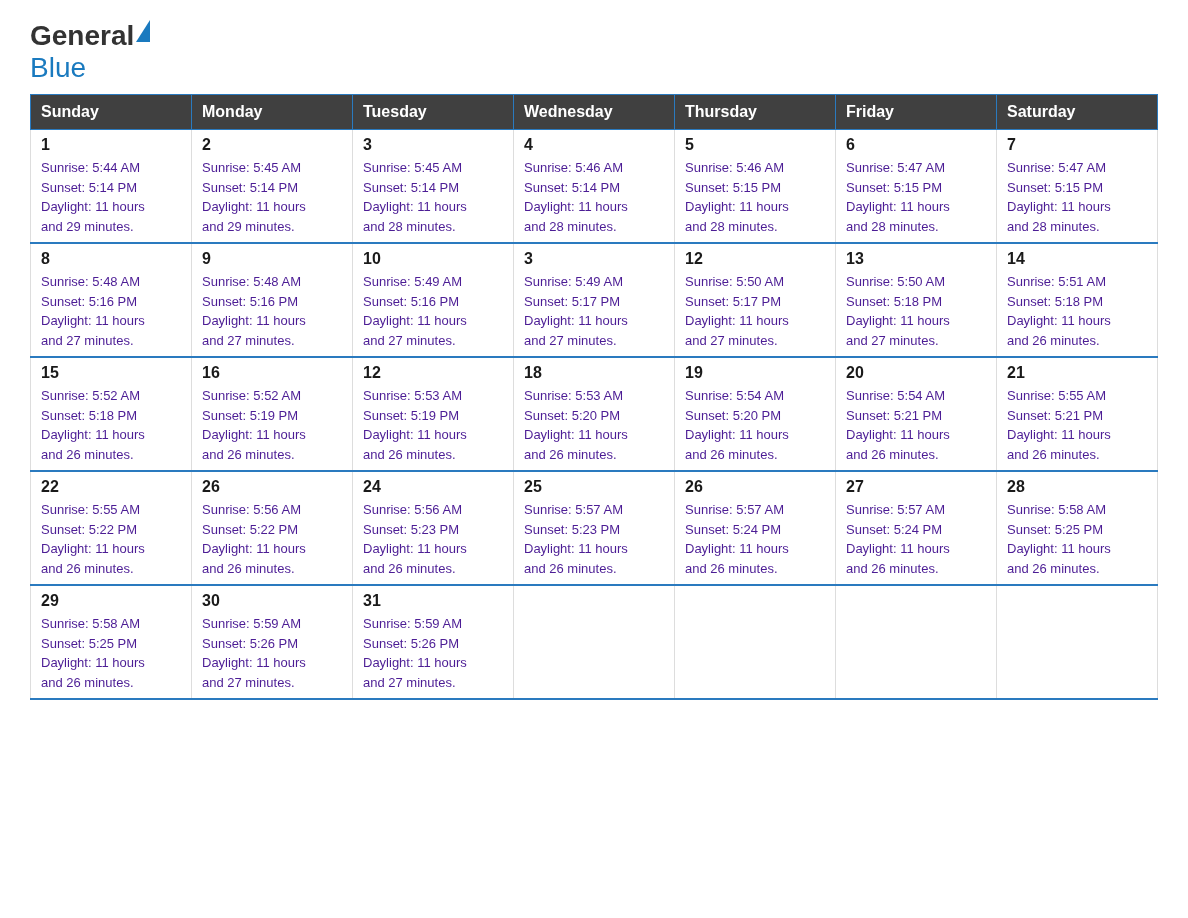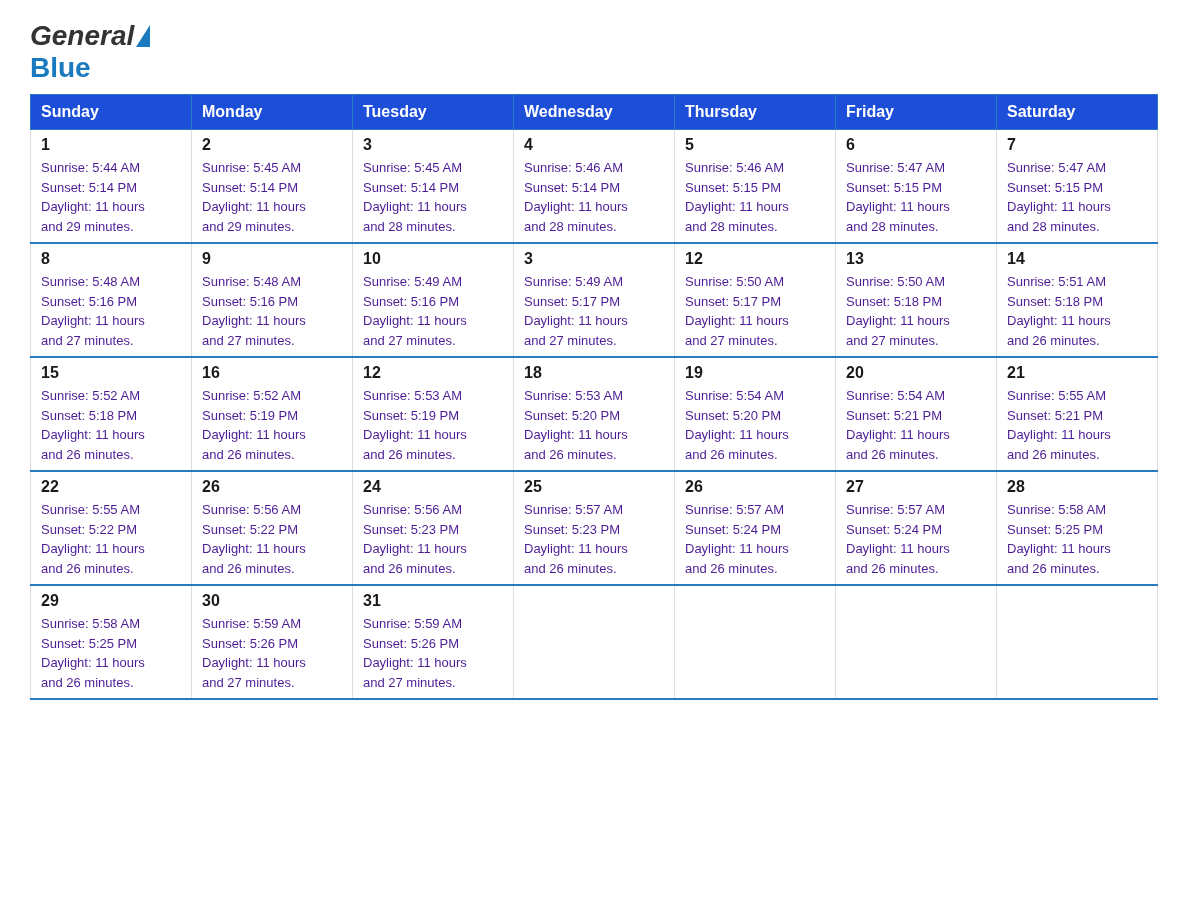--- a/index.html
+++ b/index.html
@@ -19,41 +19,39 @@
     .logo {
       display: flex;
       flex-direction: column;
       align-items: flex-start;
     }
     .logo-text {
       font-size: 28px;
       font-weight: bold;
       color: #1a1a1a;
       display: flex;
-      align-items: center;
       gap: 0;
-      font-style: italic;
     }
     .logo-general {
       color: #333;
     }
     .logo-triangle {
       width: 0;
       height: 0;
       border-left: 14px solid transparent;
       border-right: 0px solid transparent;
       border-bottom: 22px solid #1a7abf;
       display: inline-block;
       margin: 0 2px;
       vertical-align: middle;
     }
     .logo-blue {
       color: #1a7abf;
       font-size: 28px;
-      font-weight: bold;
+      font-weight: normal;
     }
     .title-block {
       text-align: right;
     }
     .month-title {
       font-size: 52px;
       font-weight: bold;
       color: #1a1a1a;
       line-height: 1.1;
     }
@@ -61,21 +59,21 @@
       font-size: 22px;
       color: #333;
       margin-top: 4px;
     }
     .calendar {
       width: 100%;
       border-collapse: collapse;
       margin-top: 8px;
     }
     .calendar thead tr {
-      background-color: #1d4ed8;
+      background-color: #404040;
     }
     .calendar thead th {
       color: #fff;
       font-size: 16px;
       font-weight: bold;
       padding: 8px 10px;
       text-align: left;
       border: 1px solid #2a7abf;
     }
     .calendar tbody tr {

